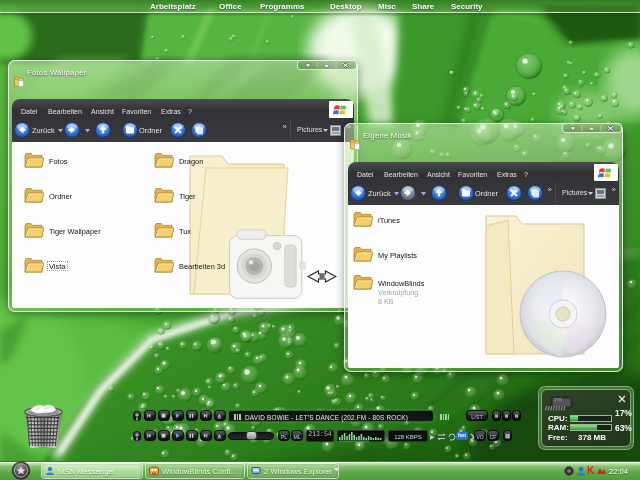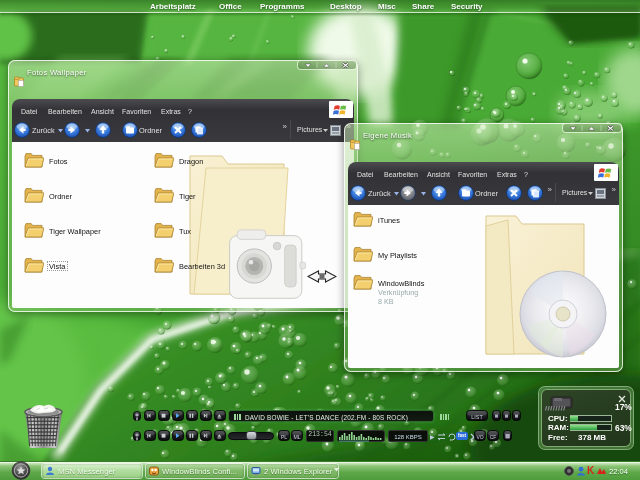--- a/index.html
+++ b/index.html
@@ -1228,21 +1228,21 @@
         <rect x="19.6" y="12" width="1.2" height="4.5" fill="#8a8a8e" transform="skewX(-14)"></rect>
         <rect x="22.2" y="12" width="1.2" height="4.5" fill="#8a8a8e" transform="skewX(-14)"></rect>
         <rect x="9" y="4" width="8" height="3" fill="#6a6a70"></rect>
       </svg>
       <svg style="position:absolute;right:4px;top:5px" width="8" height="8">
         <path d="M1 1 L7 7 M7 1 L1 7" stroke="#dfe8da" stroke-width="1.4"></path>
       </svg>
       <div style="position:absolute;left:6px;top:24px;font:bold 8px 'Liberation Sans',sans-serif;color:#fff">CPU:</div>
       <div style="position:absolute;left:28px;top:25px;width:42px;height:7px;background:#16231a;border:1px solid #9ab894"></div>
       <div style="position:absolute;left:28px;top:26px;width:8px;height:5px;background:linear-gradient(180deg,#8ee08a,#2e9e3e)"></div>
-      <div style="position:absolute;left:73px;top:12px;font:bold 8.4px 'Liberation Sans',sans-serif;color:#fff">17%</div>
+      <div style="position:absolute;left:73px;top:18px;font:bold 8.4px 'Liberation Sans',sans-serif;color:#fff">17%</div>
       <div style="position:absolute;left:6px;top:33px;font:bold 8px 'Liberation Sans',sans-serif;color:#fff">RAM:</div>
       <div style="position:absolute;left:28px;top:34px;width:42px;height:7px;background:#16231a;border:1px solid #9ab894"></div>
       <div style="position:absolute;left:28px;top:35px;width:27px;height:5px;background:linear-gradient(180deg,#8ee08a,#2e9e3e)"></div>
       <div style="position:absolute;left:73px;top:33px;font:bold 8.4px 'Liberation Sans',sans-serif;color:#fff">63%</div>
       <div style="position:absolute;left:6px;top:43px;font:bold 8px 'Liberation Sans',sans-serif;color:#fff">Free:</div>
       <div style="position:absolute;left:36px;top:43px;font:bold 8px 'Liberation Sans',sans-serif;color:#fff">378 MB</div>
     </div><div style="position:absolute;left:0;top:462px;width:640px;height:18px;background:linear-gradient(180deg,#cde9c0,#8cc577 18%,#5fa84a 55%,#4f9c3c);border-top:1px solid #e8f6e0;box-shadow:0 -1px 0 #3a7d2a"></div><svg style="position:absolute;left:8px;top:461px" width="27" height="19">
       <defs>
         <radialGradient id="orb" cx="45%" cy="35%" r="70%">
           <stop offset="0" stop-color="#9a9a9a"></stop>

